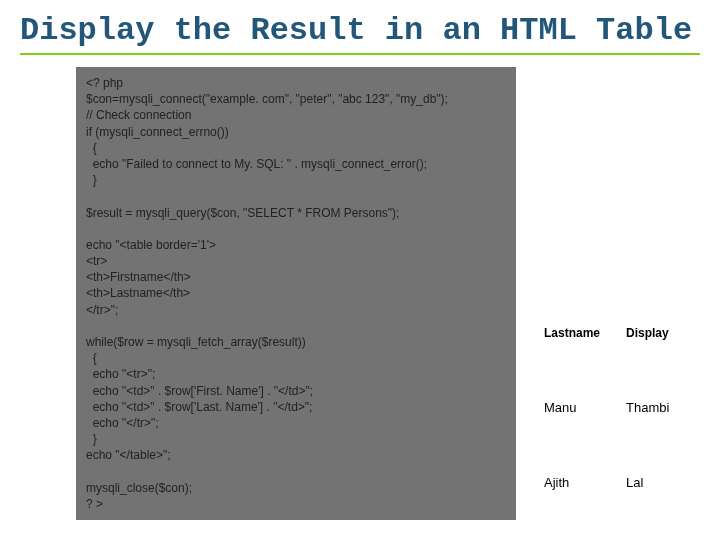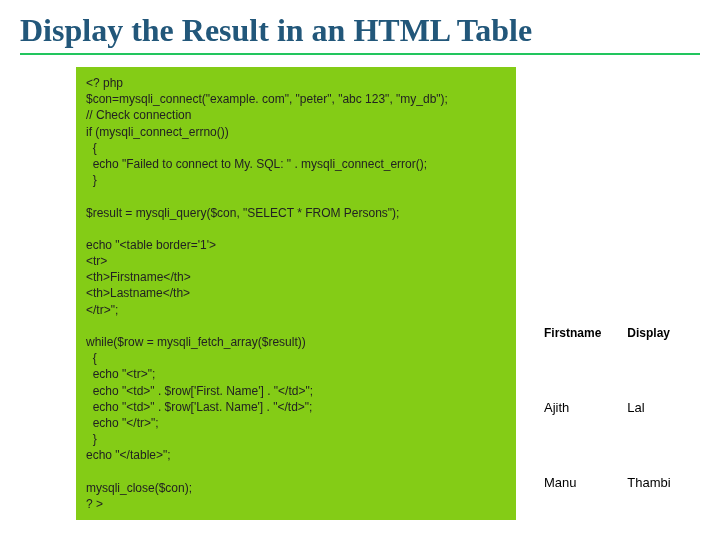--- a/index.html
+++ b/index.html
@@ -12,31 +12,31 @@
     position: relative;
     overflow: hidden;
   }
   .slide {
     padding: 12px 20px 0 20px;
   }
   .title {
     font-size: 32px;
     font-weight: bold;
     color: #22577a;
-    border-bottom: 2px solid #22c55e;
+    border-bottom: 2px solid #84cc16;
     padding-bottom: 4px;
     margin-bottom: 12px;
-    font-family: Liberation Serif, serif;
+    font-family: Liberation Mono, monospace;
   }
   .content-row {
     display: flex;
     gap: 24px;
   }
   .code-block {
-    background: #84cc16;
+    background: #737373;
     padding: 8px 10px;
     font-family: Arial, sans-serif;
     font-size: 12px;
     line-height: 1.35;
     color: #222;
     width: 420px;
     white-space: pre-wrap;
     margin-left: 56px;
   }
   .result-table {
@@ -86,27 +86,27 @@
   echo "&lt;td&gt;" . $row['Last. Name'] . "&lt;/td&gt;";
   echo "&lt;/tr&gt;";
   }
 echo "&lt;/table&gt;";
 
 mysqli_close($con);
 ? &gt;</div>
     <table class="result-table">
       <tbody>
           <tr>
-        <th>Firstname</th>
+        <th>Lastname</th>
         <th>Display</th>
+      </tr>
+      <tr>
+        <td>Manu</td>
+        <td>Thambi</td>
       </tr>
       <tr>
         <td>Ajith</td>
         <td>Lal</td>
-      </tr>
-      <tr>
-        <td>Manu</td>
-        <td>Thambi</td>
       </tr>
     </tbody>
       </table>
   </div>
 </div>
 
 </body></html>

